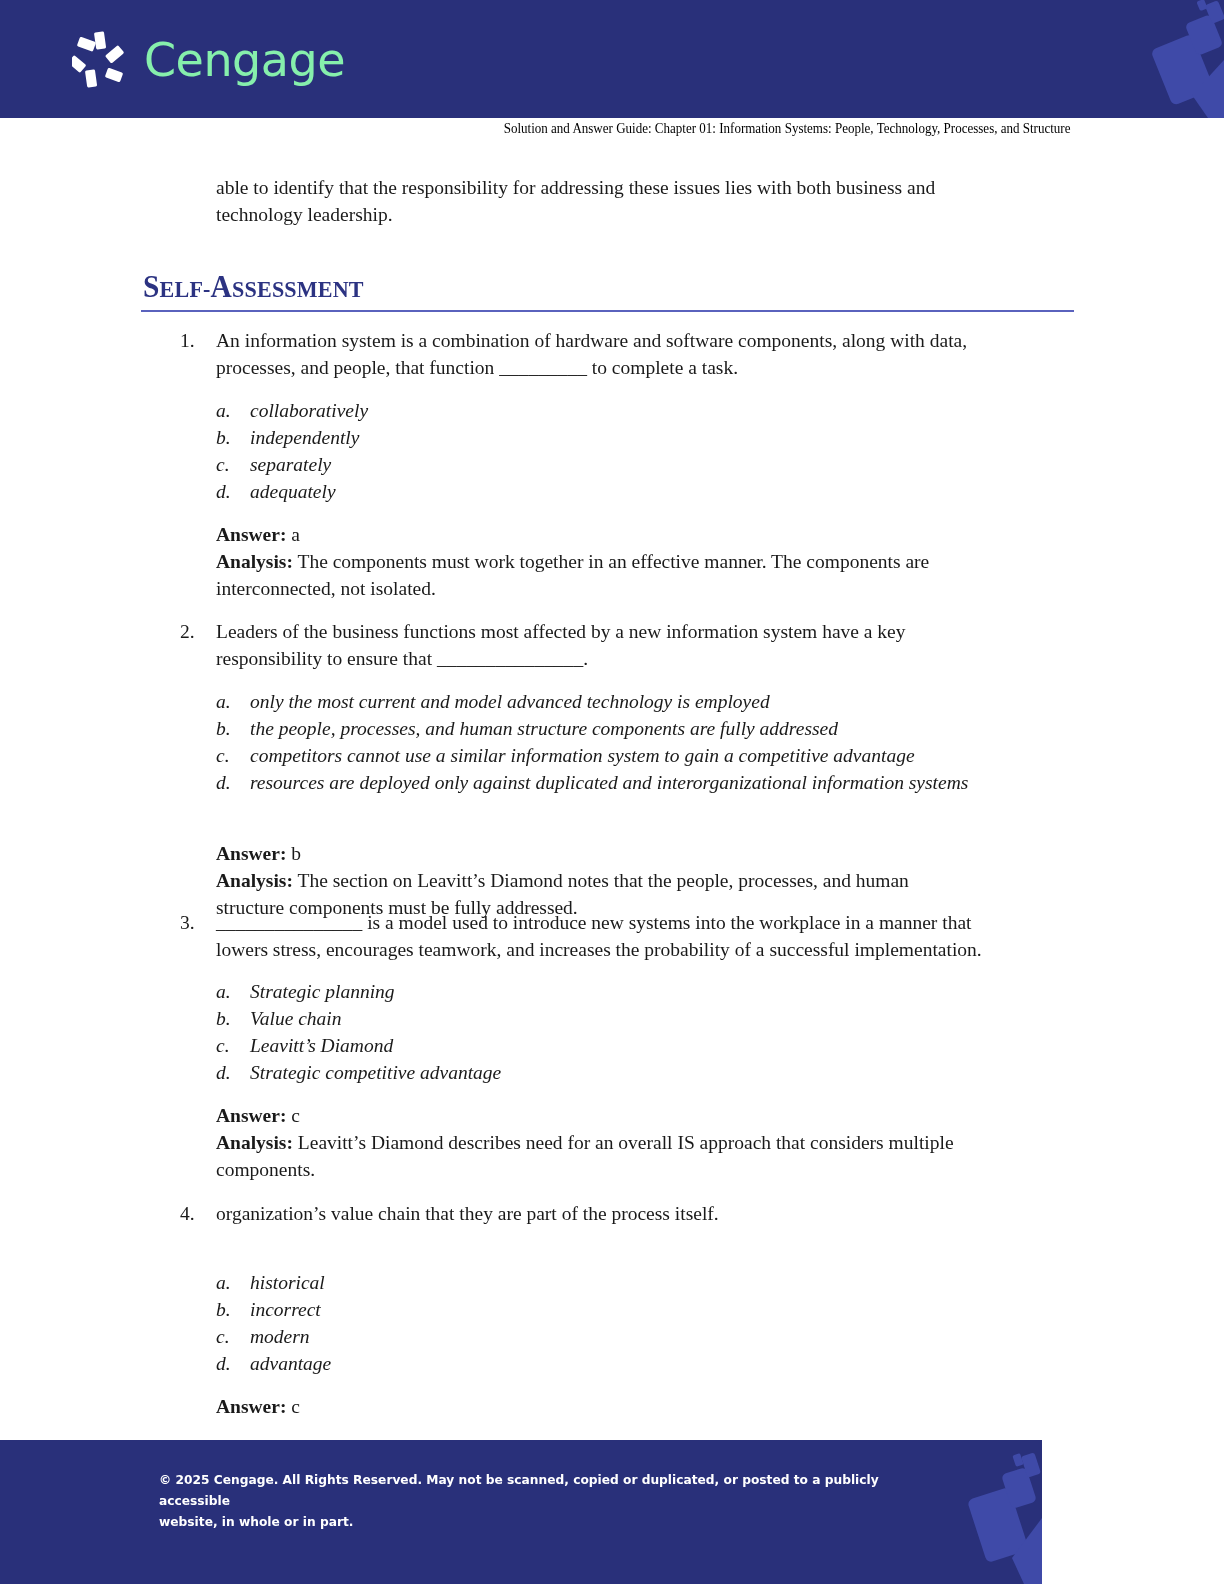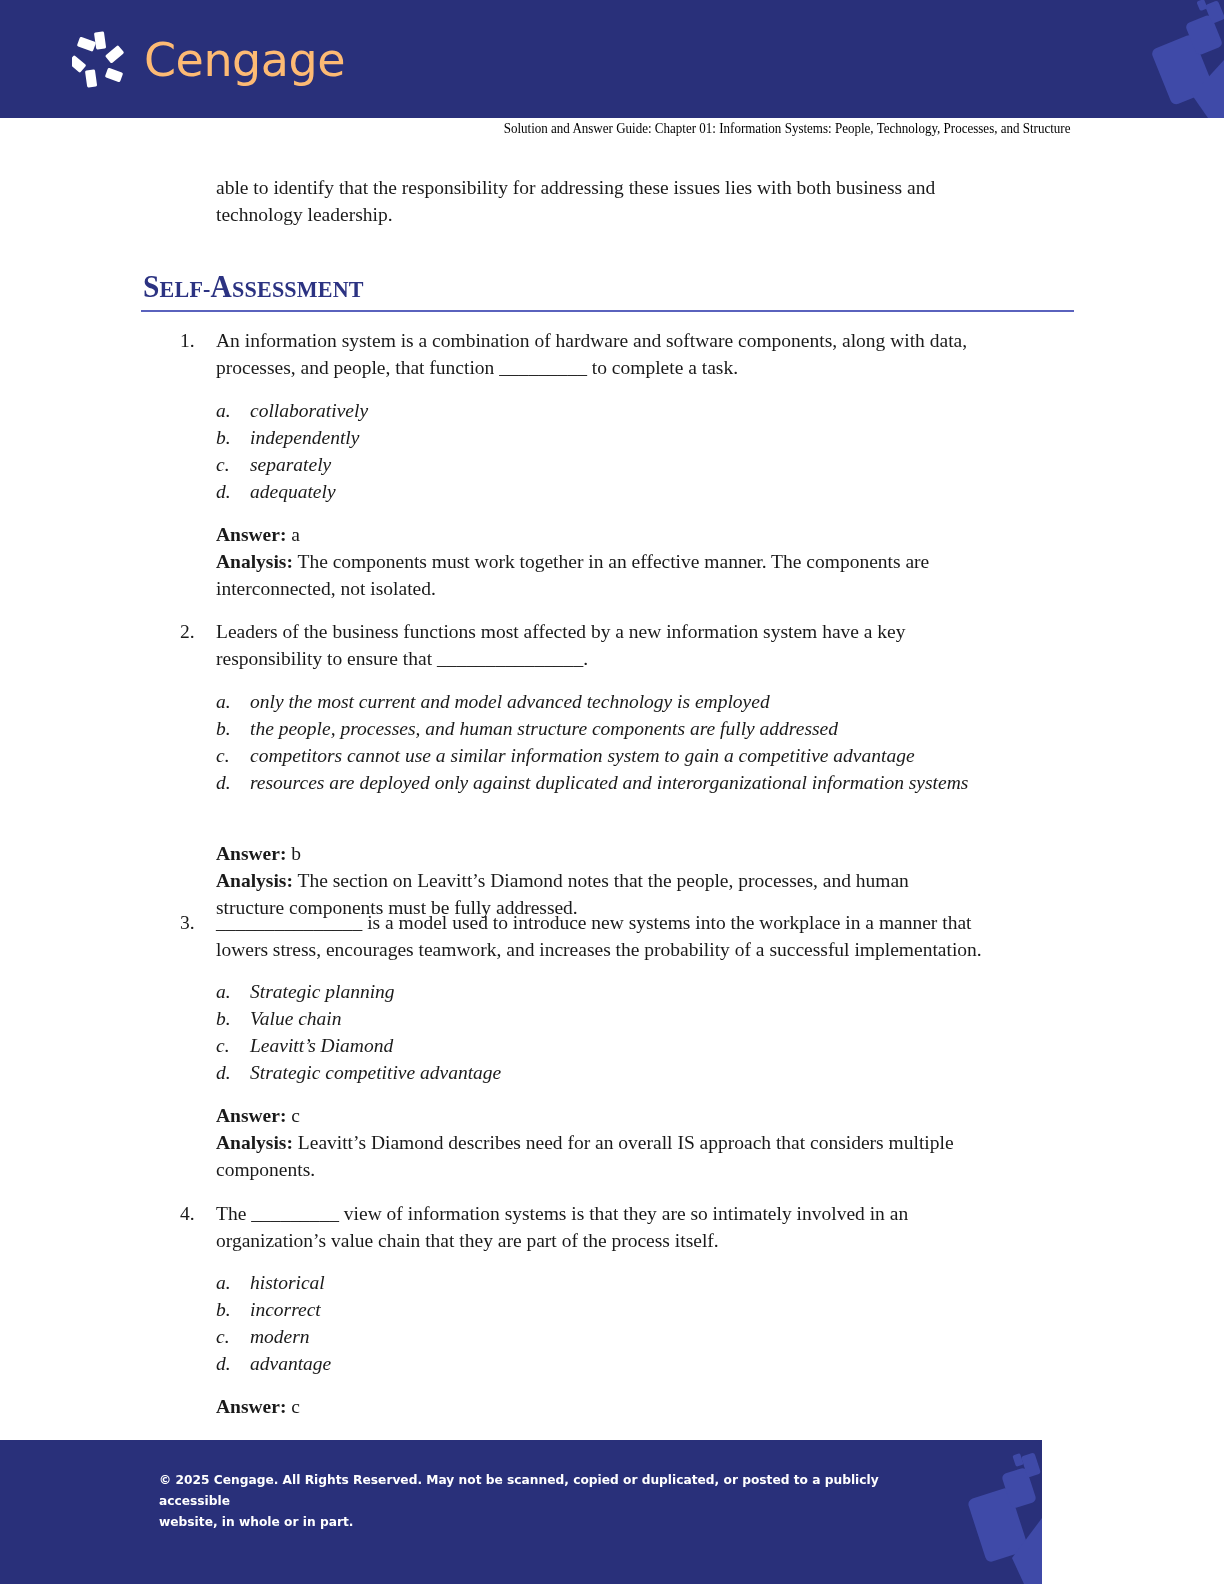--- a/index.html
+++ b/index.html
@@ -5,21 +5,21 @@
   html, body { margin: 0; padding: 0; background: #ffffff; }
   body { width: 1224px; height: 1584px; position: relative; overflow: hidden; }
 
   .header-band {
     position: absolute; left: 0; top: 0; width: 1224px; height: 118px;
     background: #29307a; overflow: hidden;
   }
   .logo { position: absolute; left: 72px; top: 30px; height: 60px; display: flex; align-items: center; }
   .logo-mark { width: 62px; height: 60px; position: relative; }
   .logo-text {
-    color: #fdba74; font-family: "DejaVu Sans", sans-serif; font-size: 46px;
+    color: #86efac; font-family: "DejaVu Sans", sans-serif; font-size: 46px;
     letter-spacing: -0.5px; margin-left: 10px; line-height: 60px;
   }
   .corner-deco { position: absolute; right: 0; top: 0; }
 
   .running-head {
     position: absolute; top: 121px; right: 154px;
     font-family: "Liberation Serif", serif; font-size: 14px; color: #000;
     transform: scaleX(0.93); transform-origin: right center; white-space: nowrap;
   }
 
@@ -150,21 +150,20 @@
     <div class="para" style="top:1102px">
       <div><span class="bold">Answer:</span> <span>c</span></div>
       <div><span class="bold">Analysis:</span> <span>Leavitt’s Diamond describes need for an overall IS approach that considers multiple</span></div>
       <div>components.</div>
     </div>
   </div>
 
   <div>
     <div class="q-num" style="top:1200px">4.</div>
     <div class="para" style="top:1200px">
-      <div>The _________ view of information systems is that they are so intimately involved in an</div>
       <div>organization’s value chain that they are part of the process itself.</div>
     </div>
     <div class="opt" style="top:1269px"><span class="letter">a.</span><span>historical</span></div>
     <div class="opt" style="top:1296px"><span class="letter">b.</span><span>incorrect</span></div>
     <div class="opt" style="top:1323px"><span class="letter">c.</span><span>modern</span></div>
     <div class="opt" style="top:1350px"><span class="letter">d.</span><span>advantage</span></div>
     <div class="para" style="top:1393px">
       <div><span class="bold">Answer:</span> <span>c</span></div>
     </div>
   </div>

